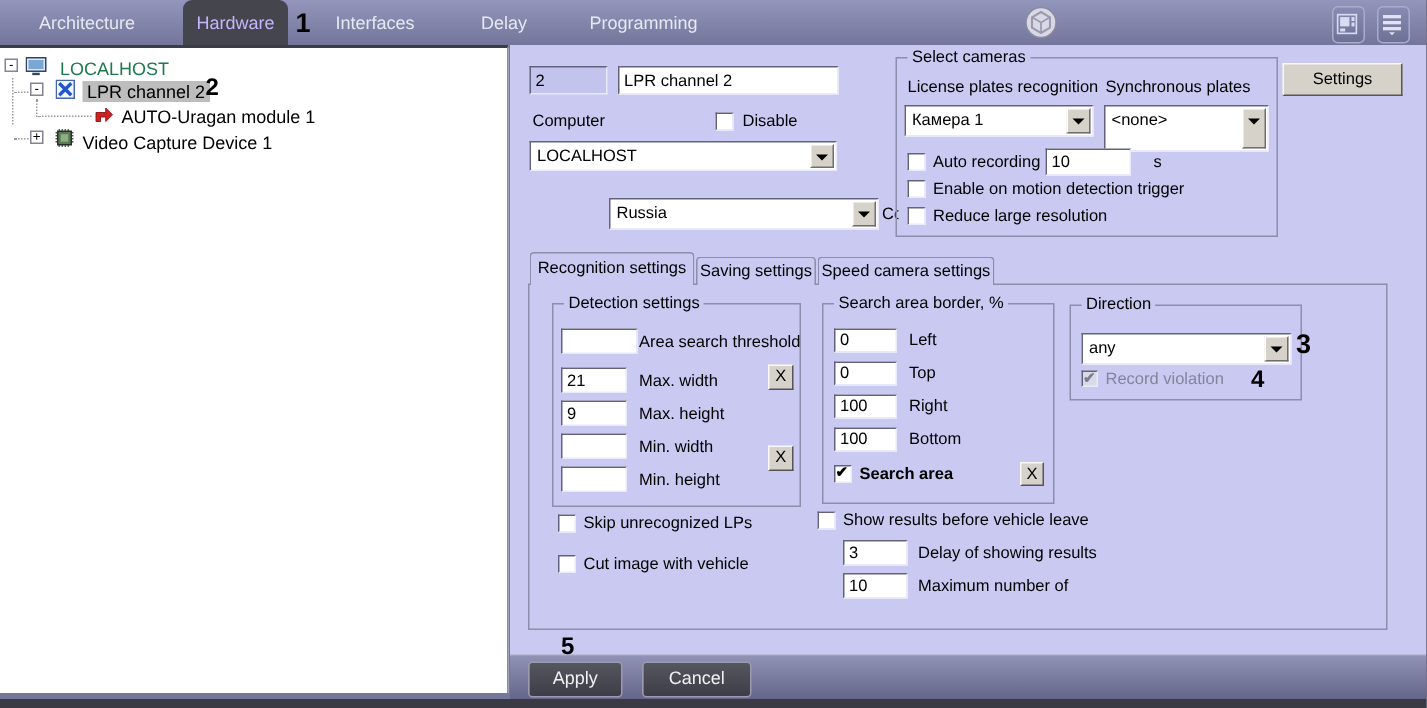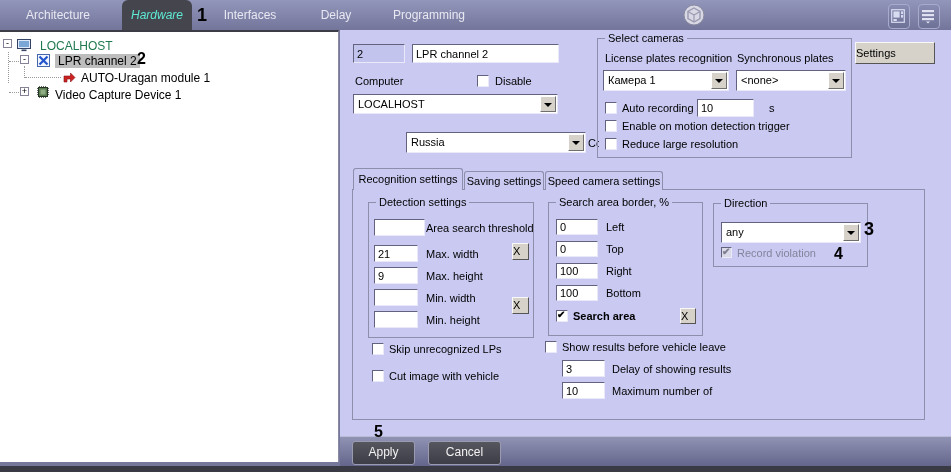--- a/index.html
+++ b/index.html
@@ -3,21 +3,21 @@
 <meta charset="utf-8">
 <style>
   html,body{margin:0;padding:0;background:#555;}
   .screen{position:relative;width:951px;height:472px;background:#75779b;overflow:hidden;
           font-family:"Liberation Sans",sans-serif;-webkit-font-smoothing:antialiased;}
   
   .topbar{position:absolute;left:0;top:0;width:951px;height:30px;
           background:linear-gradient(#9396bb,#73769a);}
   .menu-item{position:absolute;top:0;height:30px;line-height:30px;text-align:center;
              color:#e8e8f2;font-size:12px;cursor:default;white-space:nowrap;}
-  .menu-item.active{background:#45454d;border-radius:6px 6px 0 0;color:#5eead4;font-style:italic;}
+  .menu-item.active{background:#45454d;border-radius:6px 6px 0 0;color:#c4b5fd;}
   .logo{position:absolute;left:683px;top:4px;width:22px;height:22px;}
   .mode-input{position:absolute;left:712px;top:6px;width:170px;height:18px;background:#bfc3f1;
               border:1px solid #2e2e52;font:11px "Liberation Sans",sans-serif;padding:0 4px;color:#000;}
   .tb-btn{position:absolute;top:4px;width:20px;height:23px;border:1px solid #a8abcc;border-radius:4px;
           background:linear-gradient(#898cb2,#6e7196);}
   
   .tree{position:absolute;left:0;top:30px;width:339px;height:432px;background:#ffffff;
         border-top:2px solid #3c3c46;border-right:1px solid #8a8aa5;box-sizing:border-box;}
   .trow{position:absolute;font-size:12px;color:#000;white-space:nowrap;height:14px;line-height:14px;}
   .trow.host{color:#1e7a4e;}
@@ -41,21 +41,21 @@
   .combo .cbtn{position:absolute;right:1px;top:1px;bottom:1px;width:16px;background:#d6d2ca;
          border:1px solid;border-color:#fff #6f6f6f #6f6f6f #fff;box-sizing:border-box;}
   .combo .cbtn::after{content:"";position:absolute;left:3px;top:6px;border:4px solid transparent;
          border-top:4px solid #000;}
   .chk{position:absolute;width:12px;height:12px;background:#fff;border:1px solid;
        border-color:#62627e #e9e9fa #e9e9fa #62627e;box-sizing:border-box;cursor:pointer;}
   .chk.checked::after{content:"✔";position:absolute;left:0;top:-2px;font-size:10px;font-weight:bold;color:#000;}
   .chk.disabled{background:#d9d9e8;}
   .chk.disabled::after{color:#7d7d92;}
   .btn{position:absolute;background:#d6d2ca;border:1px solid;border-color:#f8f8f8 #555 #555 #f8f8f8;
-       font-size:11px;text-align:left;color:#000;box-sizing:border-box;cursor:pointer;}
+       font-size:11px;text-align:center;color:#000;box-sizing:border-box;cursor:pointer;}
   .group{position:absolute;border:1px solid #8d8dac;box-sizing:border-box;}
   .legend{position:absolute;top:-7px;left:7px;background:#c9c9f2;padding:0 3px;font-size:11px;
           line-height:13px;color:#000;white-space:nowrap;}
   .tab{position:absolute;background:#c9c9f2;border:1px solid #8d8dac;border-bottom:none;
        border-radius:3px 3px 0 0;font-size:11px;text-align:center;box-sizing:border-box;cursor:pointer;}
   .tab.active{z-index:5;font-size:11px;}
   .tabpage{position:absolute;left:352px;top:189px;width:573px;height:231px;border:1px solid #8d8dac;
            box-sizing:border-box;background:#c9c9f2;}
   
   .footer{position:absolute;left:340px;top:436px;width:611px;height:30px;
@@ -167,21 +167,21 @@
 
   <div class="group" style="left:597px;top:38px;width:255px;height:120px">
     <span class="legend">Select cameras</span>
   </div>
   <div class="lbl" style="left:605px;top:52px">License plates recognition</div>
   <div class="lbl" style="left:737px;top:52px">Synchronous plates</div>
   <div class="combo" style="left:603px;top:70px;width:126px;height:21px">
     <span class="ct">Камера 1</span>
     <span class="cbtn"></span>
   </div>
-  <div class="combo" style="left:736px;top:70px;width:110px;height:21px">
+  <div class="combo" style="left:736px;top:70px;width:110px;height:31px">
     <span class="ct">&lt;none&gt;</span>
     <span class="cbtn"></span>
   </div>
   <div class="chk" style="left:605px;top:102px"></div>
   <div class="lbl" style="left:622px;top:102px">Auto recording</div>
   <input class="fld" style="left: 697px; top: 99px; width: 57px; height: 18px;" value="10">
   <div class="lbl" style="left:769px;top:102px">s</div>
   <div class="chk" style="left:605px;top:120px"></div>
   <div class="lbl" style="left:622px;top:120px">Enable on motion detection trigger</div>
   <div class="chk" style="left:605px;top:138px"></div>

